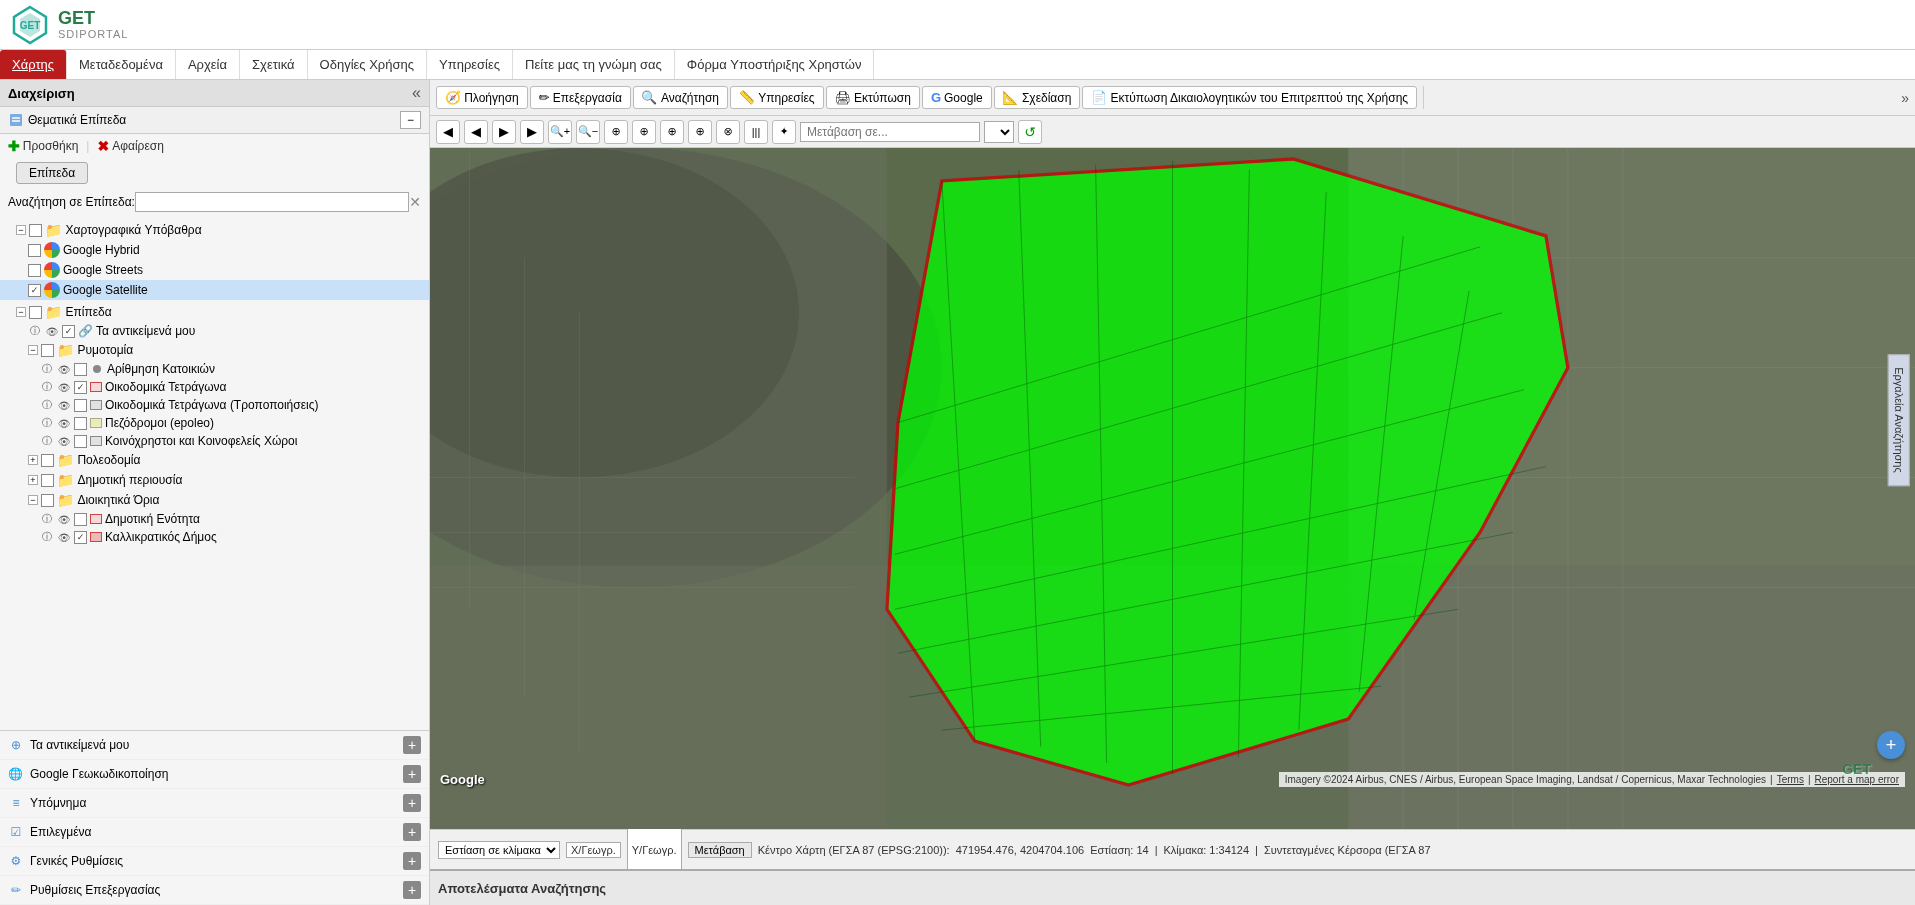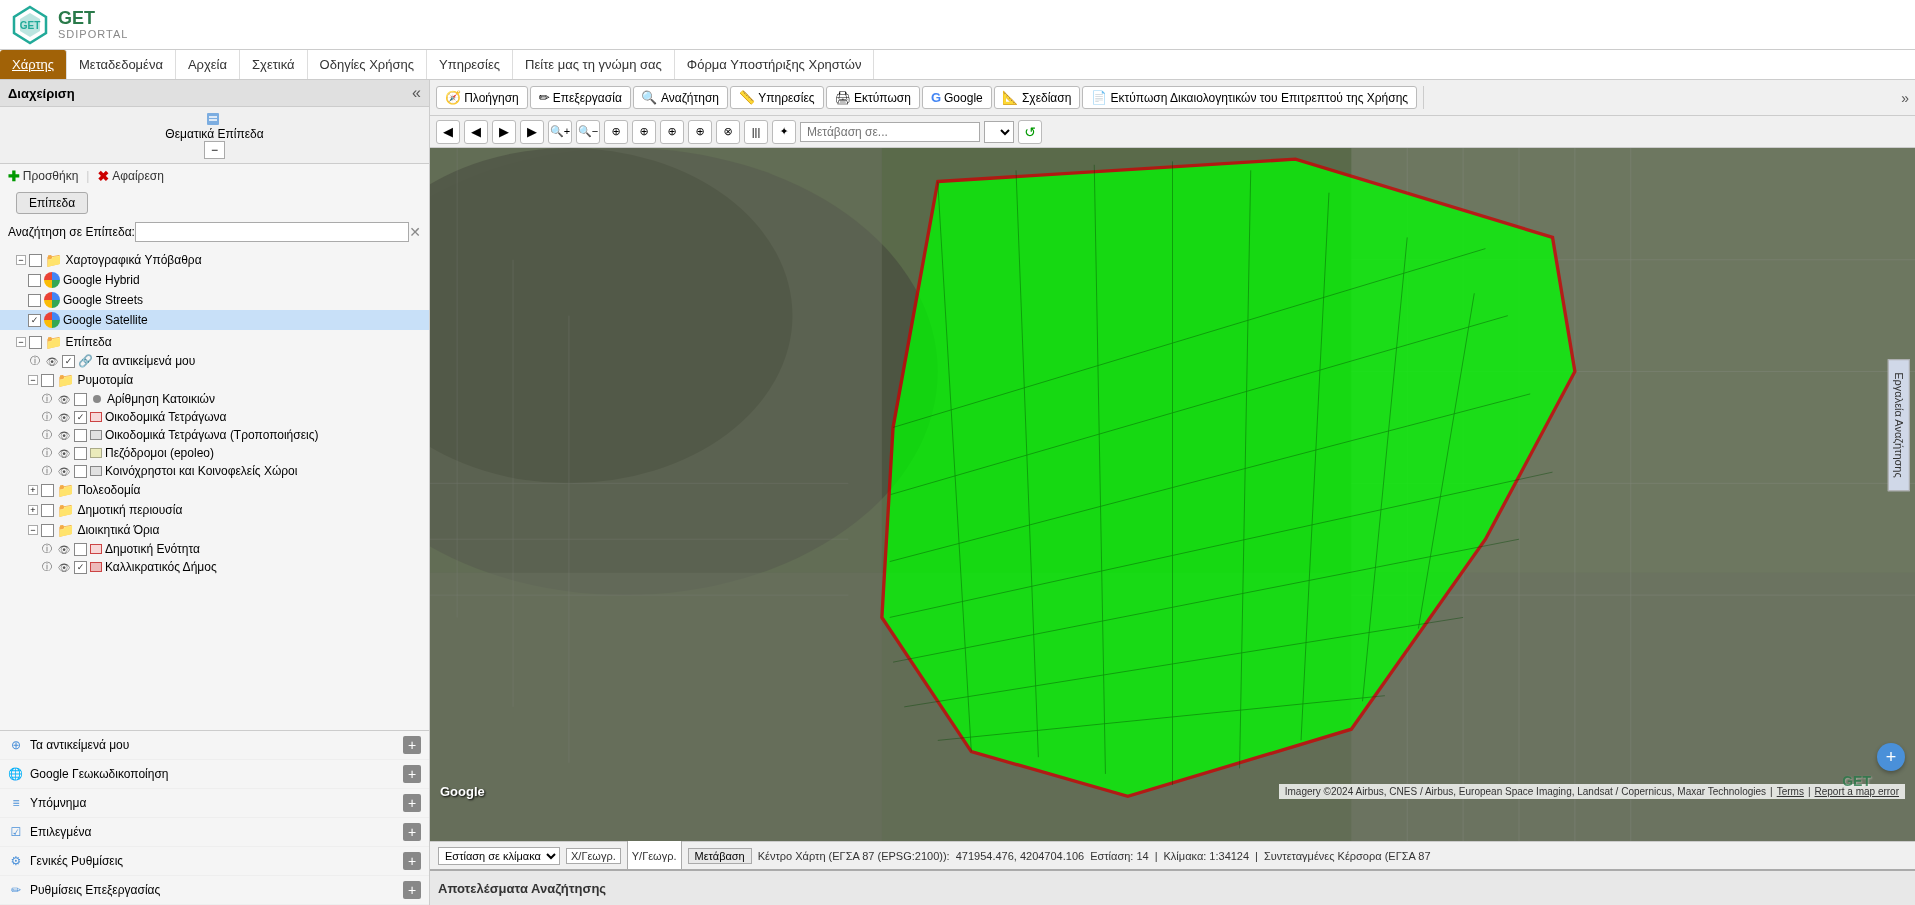--- a/index.html
+++ b/index.html
@@ -110,40 +110,40 @@
       <text x="22" y="26" text-anchor="middle" font-size="10" font-weight="bold" fill="#2a9">GET</text>
     </svg>
     <div style="margin-left:6px;">
       <div style="font-size:18px;font-weight:bold;color:#2a7a4a;line-height:1.1;">GET</div>
       <div style="font-size:11px;color:#888;letter-spacing:1px;">SDIPORTAL</div>
     </div>
   </div>
 </div>
 
 <div id="menubar">
-  <div class="menu-item" style="background:#a16207;color:#fff;text-decoration:underline;">Χάρτης</div>
+  <div class="menu-item" style="background:#b91c1c;color:#fff;text-decoration:underline;">Χάρτης</div>
   <div class="menu-item">Μεταδεδομένα</div>
   <div class="menu-item">Αρχεία</div>
   <div class="menu-item">Σχετικά</div>
   <div class="menu-item">Οδηγίες Χρήσης</div>
   <div class="menu-item">Υπηρεσίες</div>
   <div class="menu-item">Πείτε μας τη γνώμη σας</div>
   <div class="menu-item">Φόρμα Υποστήριξης Χρηστών</div>
 </div>
 
 <div id="main">
 
   <div id="left-panel">
 
     <div id="panel-header">
       <span style="font-weight:bold;font-size:13px;">Διαχείριση</span>
       <span id="panel-collapse" style="cursor:pointer;font-size:16px;color:#555;">«</span>
     </div>
 
-    <div style="display:flex;align-items:center;padding:4px 8px;background:#f0f0f0;border-bottom:1px solid #ccc;flex-direction:column;">
+    <div style="display:flex;align-items:center;padding:4px 8px;background:#f0f0f0;border-bottom:1px solid #ccc;">
       <span style="width:16px;height:16px;margin-right:4px;display:inline-flex;align-items:center;justify-content:center;">
         <svg width="14" height="14" viewBox="0 0 14 14">
             <rect x="1" y="1" width="12" height="12" rx="1" fill="#4a90d9" opacity="0.7"></rect>
             <line x1="3" y1="5" x2="11" y2="5" stroke="#fff" stroke-width="1.5"></line>
             <line x1="3" y1="8" x2="11" y2="8" stroke="#fff" stroke-width="1.5"></line>
           </svg>
       </span>
       <span style="font-size:12px;flex:1;">Θεματικά Επίπεδα</span>
       <button style="border:1px solid #aaa;background:#fff;padding:1px 6px;cursor:pointer;font-size:12px;">−</button>
     </div>
@@ -454,21 +454,21 @@
         <span style="color:#333;text-decoration:underline;cursor:pointer;">Report a map error</span>
       </div>
 
       <div id="add-map-btn" style="position:absolute;bottom:70px;right:10px;width:28px;height:28px;background:#4a90d9;border-radius:50%;color:#fff;display:flex;align-items:center;justify-content:center;font-size:18px;cursor:pointer;box-shadow:0 2px 4px rgba(0,0,0,0.3);">+</div>
 
       <div style="position:absolute;bottom:52px;right:44px;font-size:14px;font-weight:bold;color:#2a7a4a;opacity:0.8;text-shadow:1px 1px 2px rgba(255,255,255,0.5);">GET</div>
 
       <div style="position: absolute; right: -50px; top: 40%; transform: translateY(-50%) rotate(90deg); background: rgb(208, 216, 232); border: 1px solid rgb(170, 170, 170); padding: 4px 12px; font-size: 11px; cursor: pointer; white-space: nowrap; color: rgb(51, 51, 51);">Εργαλεία Αναζήτησης</div>
     </div>
 
-    <div id="status-bar" style="height:28px;background:#f0f0f0;border-top:1px solid #ccc;display:flex;align-items:center;padding:0 8px;font-size:11px;color:#333;gap:6px;">
+    <div id="status-bar" style="height:40px;background:#f0f0f0;border-top:1px solid #ccc;display:flex;align-items:center;padding:0 8px;font-size:11px;color:#333;gap:6px;">
       <select style="border:1px solid #aaa;font-size:11px;padding:1px 2px;background:#fff;">
         <option>Εστίαση σε κλίμακα</option>
       </select>
       <span style="border:1px solid #aaa;padding:1px 4px;background:#fff;">Χ/Γεωγρ.</span>
       <span style="border:1px solid #aaa;padding:17px 4px;background:#fff;">Υ/Γεωγρ.</span>
       <button style="border:1px solid #aaa;padding:1px 6px;background:#e8e8e8;cursor:pointer;font-size:11px;">Μετάβαση</button>
       <span>Κέντρο Χάρτη (ΕΓΣΑ 87 (EPSG:2100)):</span>
       <span>471954.476, 4204704.106</span>
       <span>Εστίαση: 14</span>
       <span>|</span>

